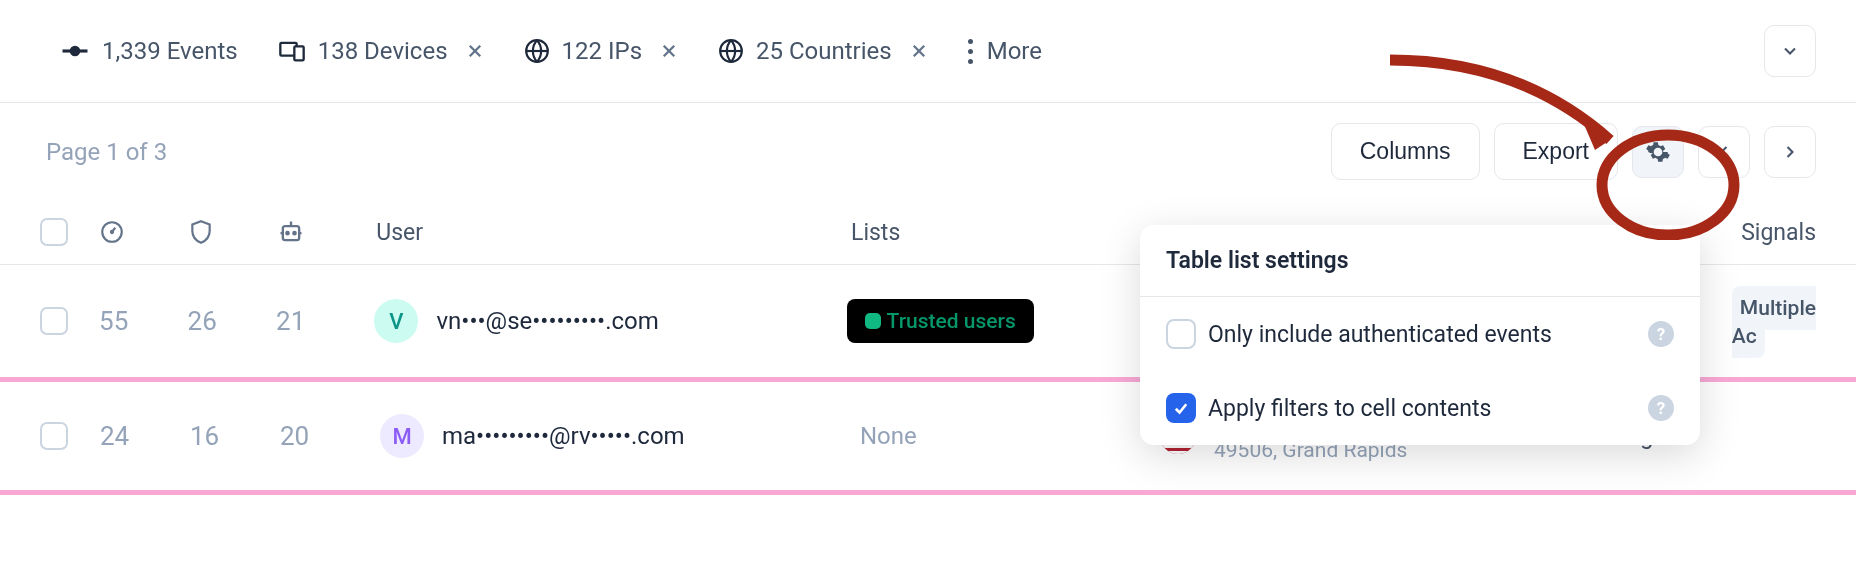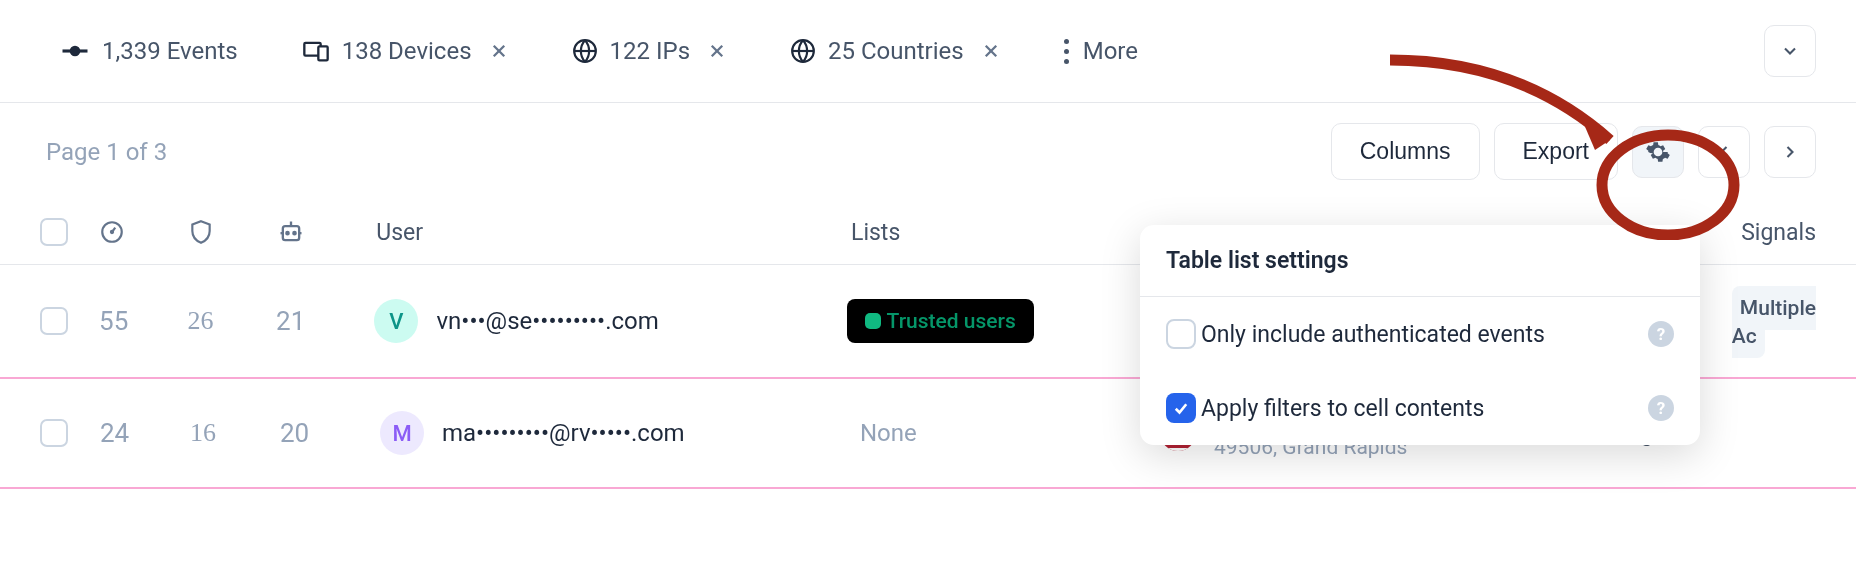--- a/index.html
+++ b/index.html
@@ -1,43 +1,43 @@
 <!DOCTYPE html>
 <html><head>
 <meta charset="utf-8">
 <style>
 * { margin: 0; padding: 0; box-sizing: border-box; }
 body { font-family: -apple-system, BlinkMacSystemFont, 'Segoe UI', Roboto, sans-serif; background: #fff; width: 1856px; height: 562px; overflow: hidden; position: relative; }
 
 
-.tabbar { display: flex; align-items: center; padding: 24px 40px; gap: 24px; border-bottom: 1px solid #e5e7eb; }
+.tabbar { display: flex; align-items: center; padding: 24px 40px; border-bottom: 1px solid #e5e7eb; }
 .tab { display: flex; align-items: center; gap: 12px; padding: 12px 20px; border-radius: 12px; font-size: 24px; color: #475569; cursor: pointer; }
 .tab.active { background: #eef2f6; color: #1e293b; font-weight: 600; }
 .tab-icon { display: flex; align-items: center; justify-content: center; }
 .tab-close { color: #64748b; margin-left: 6px; cursor: pointer; font-size: 22px; display: flex; align-items: center; }
 .tab-more { display: flex; align-items: center; gap: 14px; padding: 12px 20px; font-size: 24px; color: #475569; }
 .dots-icon { display: flex; flex-direction: column; gap: 5px; }
 .dots-icon span { width: 5px; height: 5px; background: #475569; border-radius: 50%; }
 .chevron-btn { width: 52px; height: 52px; border: 1px solid #e5e7eb; border-radius: 10px; display: flex; align-items: center; justify-content: center; margin-left: auto; cursor: pointer; }
 
 
 .header-row { display: flex; align-items: center; padding: 20px 40px; gap: 14px; }
 .matched { font-size: 24px; color: #1e293b; font-weight: 600; }
 .page-info { font-size: 24px; color: #94a3b8; margin-left: 6px; }
 .spacer { flex: 1; }
 .btn { border: 1px solid #e5e7eb; background: #fff; border-radius: 10px; padding: 14px 28px; font-size: 23px; color: #1e293b; font-weight: 500; cursor: pointer; }
 .icon-btn { width: 52px; height: 52px; border: 1px solid #e5e7eb; background: #fff; border-radius: 10px; display: flex; align-items: center; justify-content: center; cursor: pointer; }
 .gear-btn { background: #f1f5f9; }
 
 
 .table-head { display: flex; align-items: center; padding: 18px 40px; border-bottom: 1px solid #e5e7eb; color: #475569; font-size: 23px; }
-.table-row { display: flex; align-items: center; padding: 28px 40px; border-bottom: 2px solid #f9a8d4; font-size: 24px; color: #1e293b; }
+.table-row { display: flex; align-items: center; padding: 28px 40px; border-bottom: 5px solid #f9a8d4; font-size: 24px; color: #1e293b; }
 .col-check { width: 60px; }
 .col-num1 { width: 90px; color: #94a3b8; font-size: 26px; }
-.col-num2 { width: 90px; color: #94a3b8; font-size: 26px; font-family: Liberation Serif, serif; }
+.col-num2 { width: 90px; color: #94a3b8; font-size: 26px; }
 .col-num3 { width: 100px; color: #94a3b8; font-size: 26px; }
 .col-user { width: 480px; display: flex; align-items: center; gap: 18px; }
 .col-lists { width: 300px; }
 .col-loc { width: 360px; display: flex; align-items: center; gap: 18px; }
 .col-time { width: 240px; color: #475569; }
 .col-signals { flex: 1; }
 .checkbox { width: 28px; height: 28px; border: 2px solid #cbd5e1; border-radius: 7px; cursor: pointer; }
 .avatar { width: 44px; height: 44px; border-radius: 50%; display: flex; align-items: center; justify-content: center; font-size: 22px; font-weight: 500; }
 .avatar-v { background: #ccfbf1; color: #0d9488; }
 .avatar-m { background: #ede9fe; color: #8b5cf6; }
@@ -48,21 +48,21 @@
 .loc-text { display: flex; flex-direction: column; }
 .loc-country { font-weight: 600; color: #1e293b; }
 .loc-sub { color: #94a3b8; font-size: 21px; }
 .signal-pill { background: #f1f5f9; color: #475569; padding: 10px 8px; border-radius: 8px; font-size: 21px; font-weight: 500; }
 
 .col-icon-head { display: flex; align-items: center; justify-content: flex-start; }
 
 
 .popover { position: absolute; top: 225px; left: 1140px; width: 560px; background: #fff; border-radius: 14px; box-shadow: 0 10px 40px rgba(0,0,0,0.15); z-index: 20; }
 .popover-title { font-size: 23px; font-weight: 600; color: #1e293b; padding: 22px 26px; border-bottom: 1px solid #e5e7eb; }
-.popover-item { display: flex; align-items: center; gap: 5px; padding: 22px 26px; font-size: 23px; color: #1e293b; text-align: right; }
+.popover-item { display: flex; align-items: center; gap: 12px; padding: 22px 26px; font-size: 23px; color: #1e293b; text-align: right; }
 .check-empty { width: 30px; height: 30px; border: 2px solid #cbd5e1; border-radius: 8px; }
 .check-filled { width: 30px; height: 30px; background: #2563eb; border-radius: 8px; display: flex; align-items: center; justify-content: center; }
 .help-icon { width: 26px; height: 26px; background: #cbd5e1; color: #fff; border-radius: 50%; display: flex; align-items: center; justify-content: center; font-size: 17px; font-weight: 700; margin-left: auto; }
 
 
 .annotation { position: absolute; top: 40px; left: 1370px; z-index: 30; pointer-events: none; }
 
 svg { display: block; }
 </style>
 </head>

